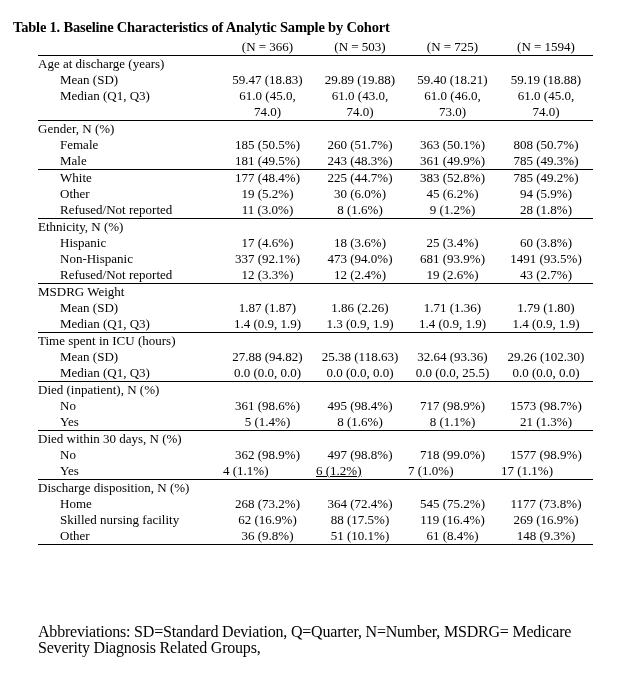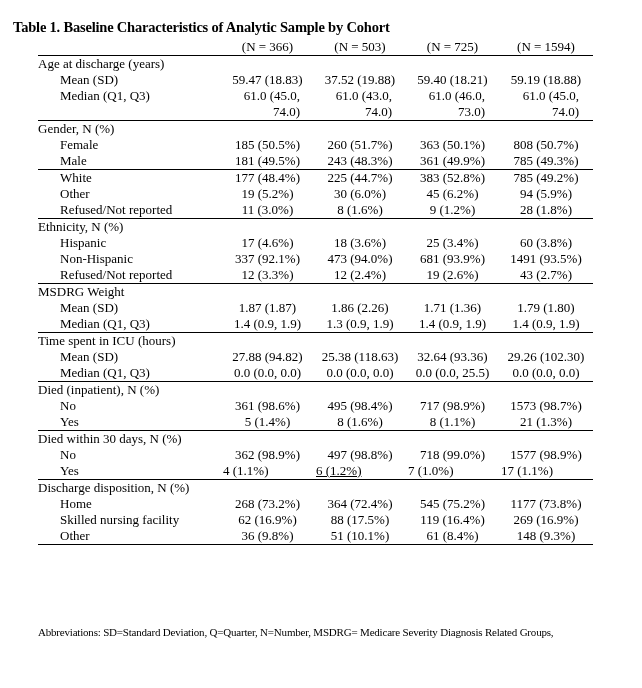--- a/index.html
+++ b/index.html
@@ -67,29 +67,29 @@
     }
     td.lbl { text-align: left; padding-left: 0; }
     td.lbl.sub { padding-left: 22px; }
     td.val { text-align: center; }
     td.val.left { text-align: left; padding-left: 0; }
     tr.section-end td {
       border-bottom: 1.5px solid #000;
     }
     td.wrap {
       white-space: normal;
-      text-align: right;
+      text-align: center;
       line-height: 16px;
     }
     .footnote {
       position: absolute;
       left: 38px;
       top: 624px;
       width: 560px;
-      font-size: 11px;
+      font-size: 16px;
       line-height: 16px;
       letter-spacing: -0.2px;
     }
   </style>
 </head>
 <body>
 
 <div class="caption"><span>Table 1</span><span>. Baseline Characteristics of Analytic Sample by Cohort</span></div>
 
 <div class="table-wrap">
@@ -115,21 +115,21 @@
       <tr>
         <td class="lbl">Age at discharge (years)</td>
           <td></td>
           <td></td>
           <td></td>
           <td></td>
       </tr>
       <tr>
         <td class="lbl sub">Mean (SD)</td>
         <td class="val">59.47 (18.83)</td>
-        <td class="val">37.52 (19.88)</td>
+        <td class="val">29.89 (19.88)</td>
         <td class="val">59.40 (18.21)</td>
         <td class="val">59.19 (18.88)</td>
       </tr>
       <tr class="section-end">
         <td class="lbl sub">Median (Q1, Q3)</td>
         <td class="val wrap" style="padding:0 14px;">61.0 (45.0, 74.0)</td>
         <td class="val wrap" style="padding:0 14px;">61.0 (43.0, 74.0)</td>
         <td class="val wrap" style="padding:0 14px;">61.0 (46.0, 73.0)</td>
         <td class="val wrap" style="padding:0 14px;">61.0 (45.0, 74.0)</td>
       </tr>

